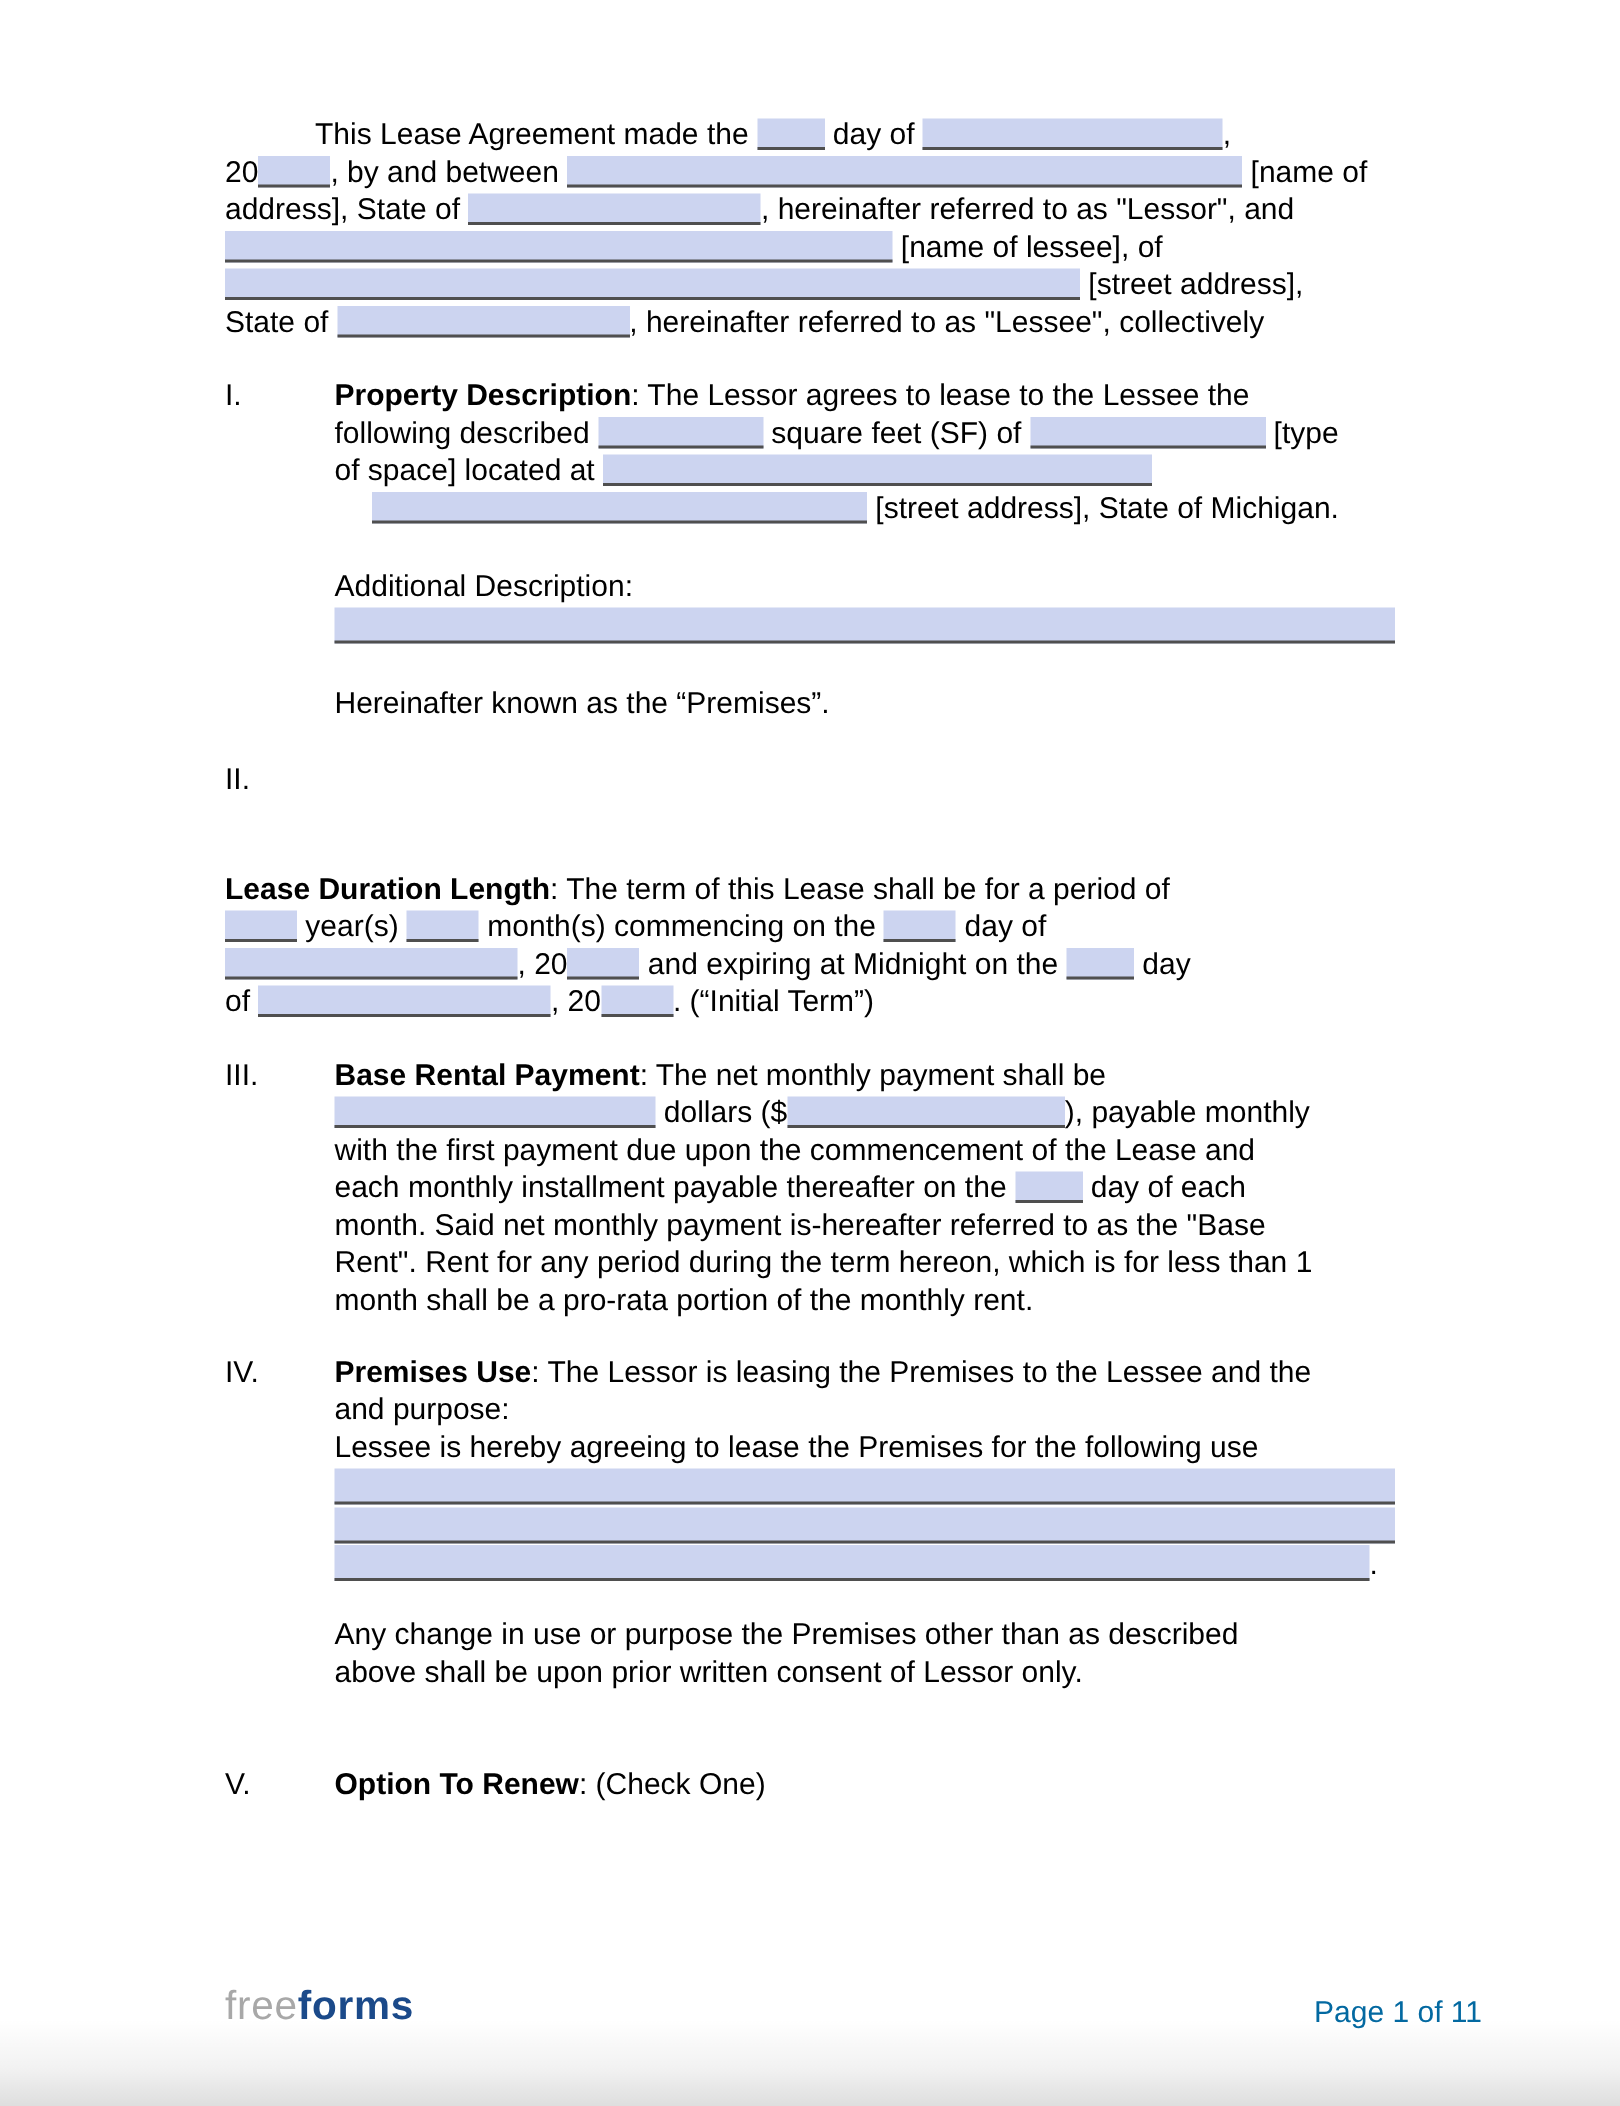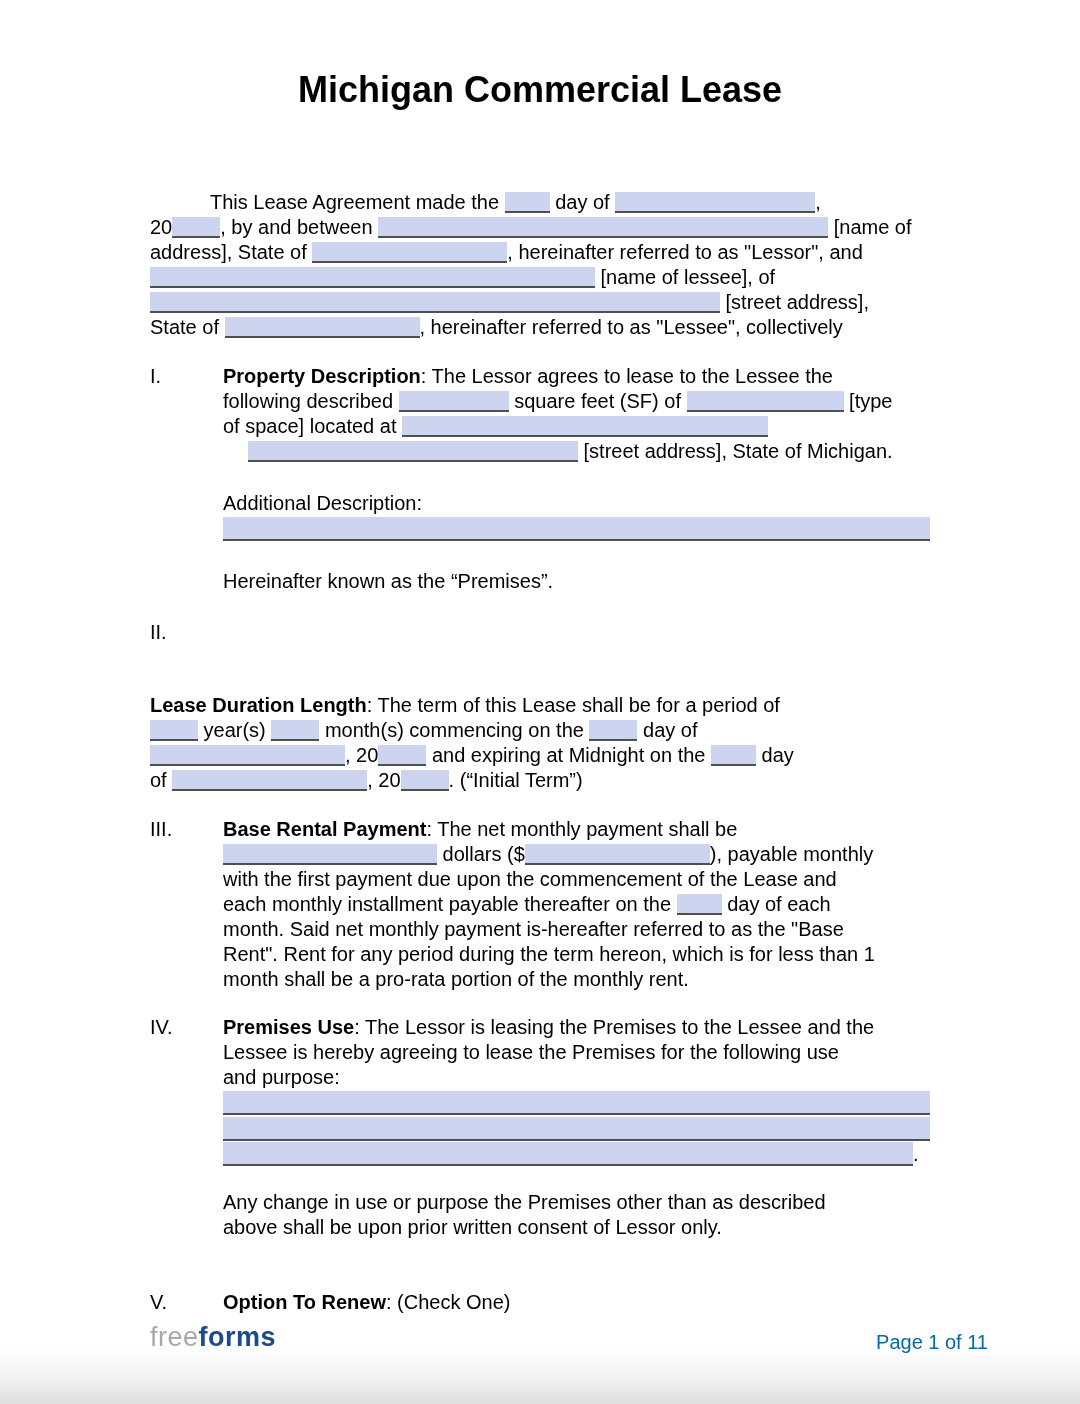--- a/index.html
+++ b/index.html
@@ -60,21 +60,20 @@
   .bottom-fade {
     position:absolute; left:0; right:0; bottom:0; height:58px;
     background:linear-gradient(to bottom, rgba(0,0,0,0) 0%, rgba(0,0,0,0.05) 55%, rgba(0,0,0,0.13) 100%);
     pointer-events:none;
   }
 </style>
 </head>
 <body>
 
 <div class="page">
-  <div class="doc-title">Michigan Commercial Lease</div>
 
   <div class="doc-body">
       <div class="block para indent-first" data-block="intro-paragraph">
         <div class="content">
           <div class="line"><span>This Lease Agreement made the </span><span class="field" style="width: 45px;"></span><span> day of </span><span class="field" style="width: 200px;"></span><span>,</span></div>
           <div class="line"><span>20</span><span class="field" style="width: 48px;"></span><span>, by and between </span><span class="field" style="width: 450px;"></span><span> [name of</span></div>
           <div class="line"><span>address], State of </span><span class="field" style="width: 195px;"></span><span>, hereinafter referred to as "Lessor", and</span></div>
           <div class="line"><span class="field" style="width: 445px;"></span><span> [name of lessee], of</span></div>
           <div class="line"><span class="field" style="width: 570px;"></span><span> [street address],</span></div>
           <div class="line"><span>State of </span><span class="field" style="width: 195px;"></span><span>, hereinafter referred to as "Lessee", collectively</span></div>
@@ -122,22 +121,22 @@
           <div class="line"><span>each monthly installment payable thereafter on the </span><span class="field" style="width: 45px;"></span><span> day of each</span></div>
           <div class="line"><span>month. Said net monthly payment is-hereafter referred to as the "Base</span></div>
           <div class="line"><span>Rent". Rent for any period during the term hereon, which is for less than 1</span></div>
           <div class="line"><span>month shall be a pro-rata portion of the monthly rent.</span></div>
         </div>
       </div>
       <div class="block sec" data-block="section-premises-use">
         <span class="numeral">IV.</span>
         <div class="content">
           <div class="line"><b>Premises Use</b><span>: The Lessor is leasing the Premises to the Lessee and the</span></div>
+          <div class="line"><span>and purpose:</span></div>
           <div class="line"><span>Lessee is hereby agreeing to lease the Premises for the following use</span></div>
-          <div class="line"><span>and purpose:</span></div>
           <div class="line"><span class="field full"></span></div>
           <div class="line"><span class="field full"></span></div>
           <div class="line"><span class="field tall" style="width: 690px;"></span><span>.</span></div>
         </div>
       </div>
       <div class="block sub" data-block="use-change-note">
         <div class="content">
           <div class="line"><span>Any change in use or purpose the Premises other than as described</span></div>
           <div class="line"><span>above shall be upon prior written consent of Lessor only.</span></div>
         </div>

